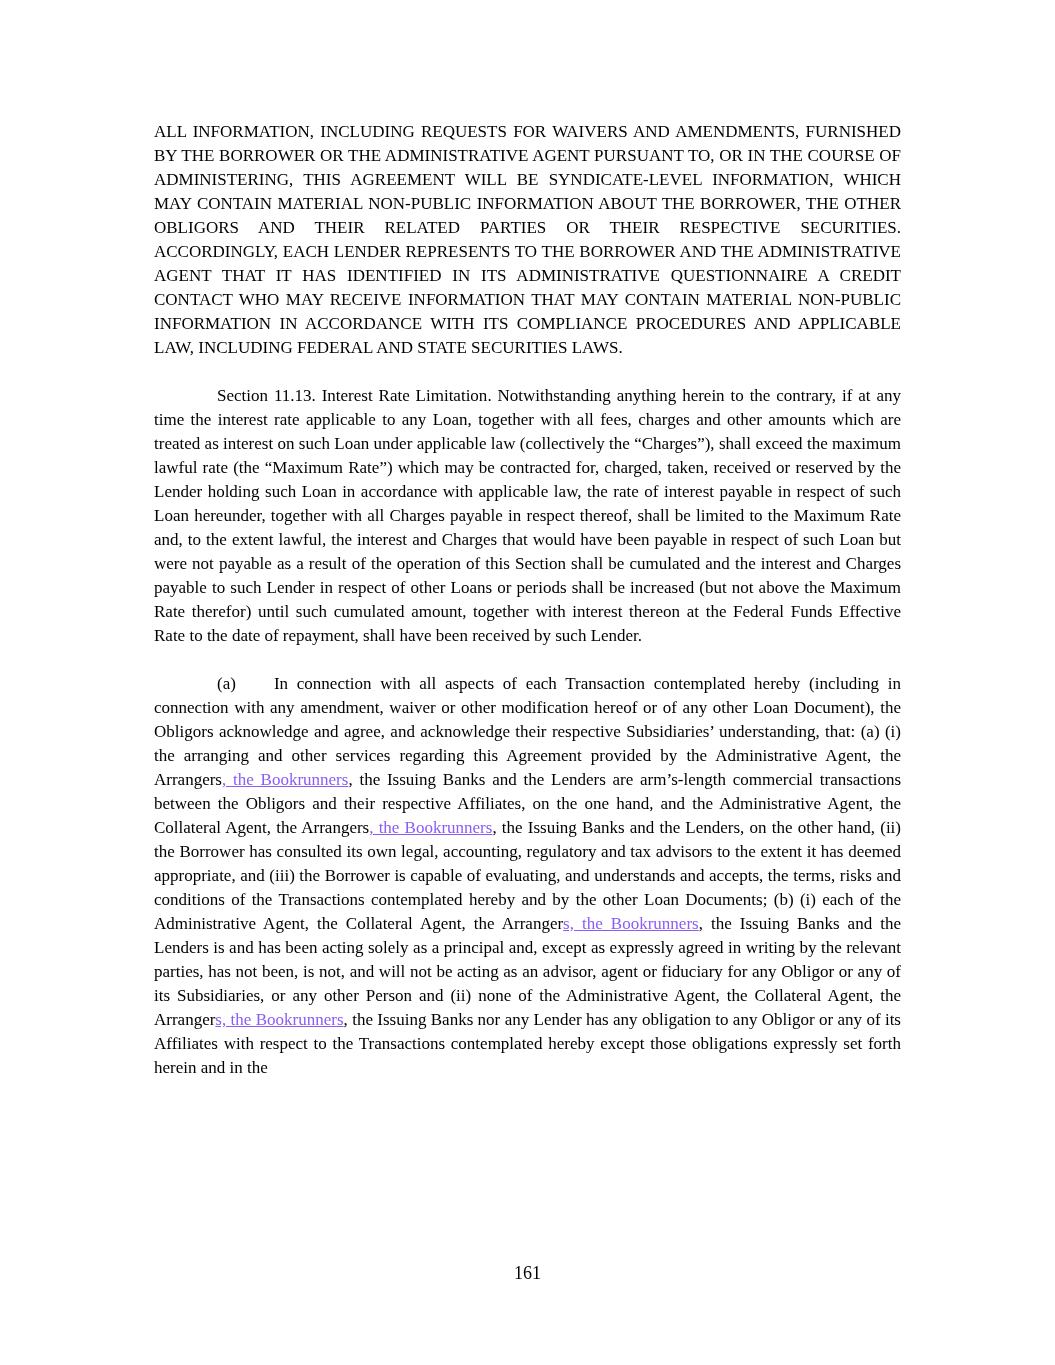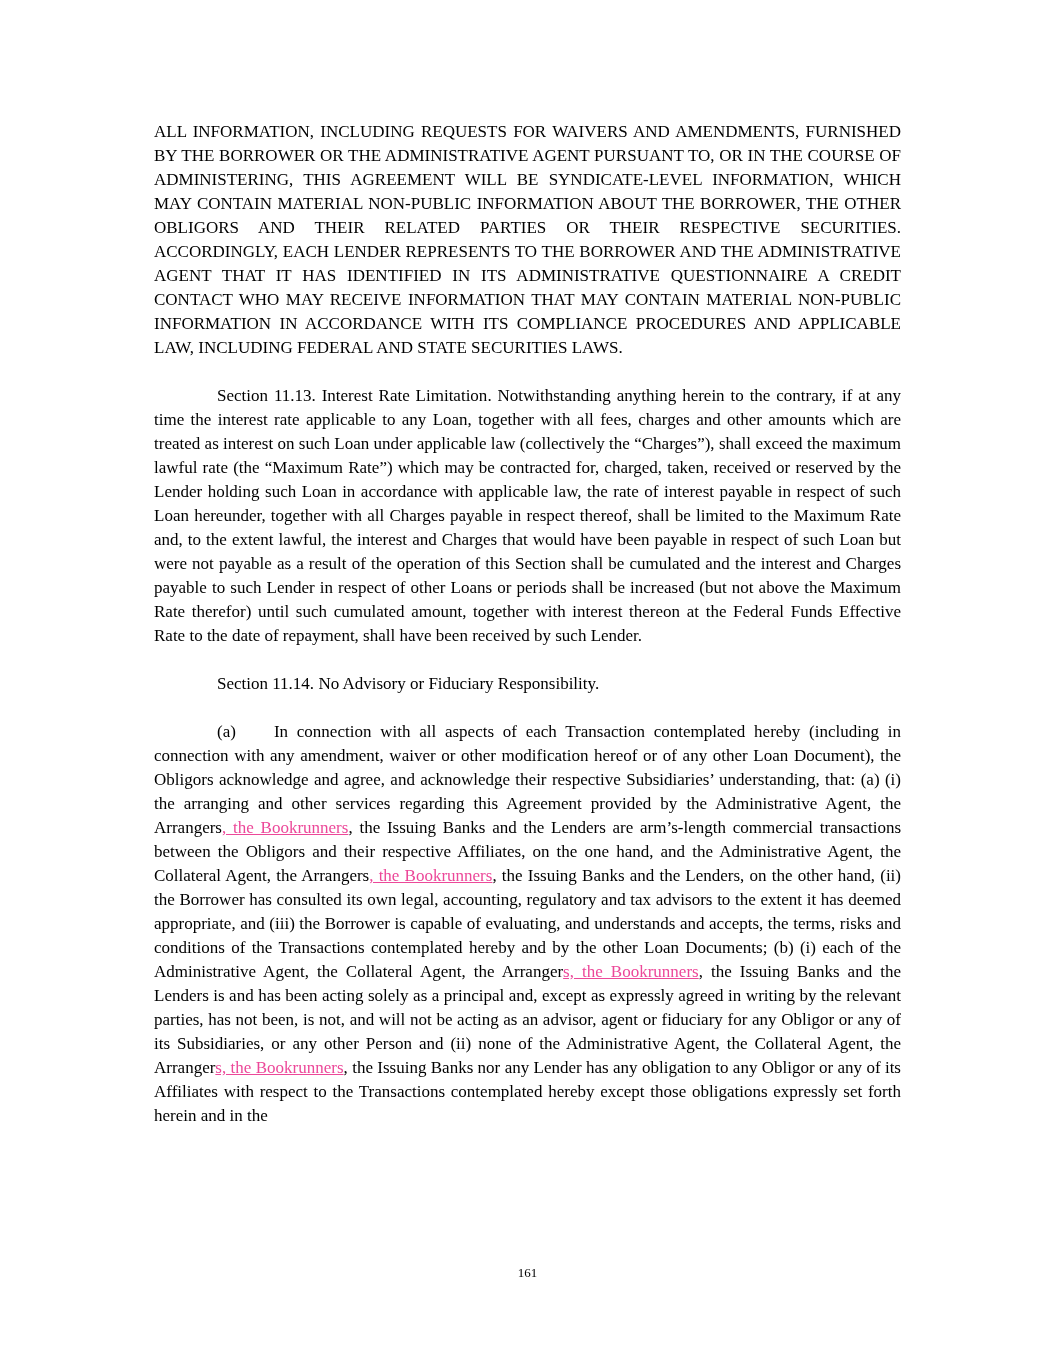--- a/index.html
+++ b/index.html
@@ -28,41 +28,40 @@
   .para.flush {
     text-indent: 0;
   }
   .para.indent {
     text-indent: 63px;
   }
   .seg-normal { }
   .seg-italic { }
   .seg-bold { font-weight: normal; }
   .seg-insert {
-    color: #ec4899;
+    color: #8b5cf6;
     text-decoration: underline;
   }
   .seg-tab {
     display: inline-block;
     width: 38px;
   }
   .page-number {
     position: absolute;
     left: 0;
     bottom: 80px;
     width: 100%;
     text-align: center;
-    font-size: 13px;
+    font-size: 18px;
     color: #000000;
   }
 </style>
 </head>
 <body>
 
 <div class="page">
   <div class="doc-body" id="doc-body">
       <p class="para flush"><span class="seg-normal">ALL INFORMATION, INCLUDING REQUESTS FOR WAIVERS AND AMENDMENTS, FURNISHED BY THE BORROWER OR THE ADMINISTRATIVE AGENT PURSUANT TO, OR IN THE COURSE OF ADMINISTERING, THIS AGREEMENT WILL BE SYNDICATE-LEVEL INFORMATION, WHICH MAY CONTAIN MATERIAL NON-PUBLIC INFORMATION ABOUT THE BORROWER, THE OTHER OBLIGORS AND THEIR RELATED PARTIES OR THEIR RESPECTIVE SECURITIES.  ACCORDINGLY, EACH LENDER REPRESENTS TO THE BORROWER AND THE ADMINISTRATIVE AGENT THAT IT HAS IDENTIFIED IN ITS ADMINISTRATIVE QUESTIONNAIRE A CREDIT CONTACT WHO MAY RECEIVE INFORMATION THAT MAY CONTAIN MATERIAL NON-PUBLIC INFORMATION IN ACCORDANCE WITH ITS COMPLIANCE PROCEDURES AND APPLICABLE LAW, INCLUDING FEDERAL AND STATE SECURITIES LAWS.</span></p>
       <p class="para indent"><span class="seg-normal">Section 11.13. </span><span class="seg-italic">Interest Rate Limitation</span><span class="seg-normal">. Notwithstanding anything herein to the contrary, if at any time the interest rate applicable to any Loan, together with all fees, charges and other amounts which are treated as interest on such Loan under applicable law (collectively the “</span><span class="seg-bold">Charges</span><span class="seg-normal">”), shall exceed the maximum lawful rate (the “</span><span class="seg-bold">Maximum Rate</span><span class="seg-normal">”) which may be contracted for, charged, taken, received or reserved by the Lender holding such Loan in accordance with applicable law, the rate of interest payable in respect of such Loan hereunder, together with all Charges payable in respect thereof, shall be limited to the Maximum Rate and, to the extent lawful, the interest and Charges that would have been payable in respect of such Loan but were not payable as a result of the operation of this Section shall be cumulated and the interest and Charges payable to such Lender in respect of other Loans or periods shall be increased (but not above the Maximum Rate therefor) until such cumulated amount, together with interest thereon at the Federal Funds Effective Rate to the date of repayment, shall have been received by such Lender.</span></p>
-      <p class="para indent"><span class="seg-normal">Section 11.14. </span><span class="seg-italic">No Advisory or Fiduciary Responsibility</span><span class="seg-normal">.</span></p>
       <p class="para indent"><span class="seg-normal">(a)</span><span class="seg-tab">&nbsp;</span><span class="seg-normal">In connection with all aspects of each Transaction contemplated hereby (including in connection with any amendment, waiver or other modification hereof or of any other Loan Document), the Obligors acknowledge and agree, and acknowledge their respective Subsidiaries’ understanding, that: (a) (i) the arranging and other services regarding this Agreement provided by the Administrative Agent, the Arrangers</span><span class="seg-insert">, the Bookrunners</span><span class="seg-normal">, the Issuing Banks and the Lenders are arm’s-length commercial transactions between the Obligors and their respective Affiliates, on the one hand, and the Administrative Agent, the Collateral Agent, the Arrangers</span><span class="seg-insert">, the Bookrunners</span><span class="seg-normal">, the Issuing Banks and the Lenders, on the other hand, (ii) the Borrower has consulted its own legal, accounting, regulatory and tax advisors to the extent it has deemed appropriate, and (iii) the Borrower is capable of evaluating, and understands and accepts, the terms, risks and conditions of the Transactions contemplated hereby and by the other Loan Documents; (b) (i) each of the Administrative Agent, the Collateral Agent, the Arranger</span><span class="seg-insert">s, the Bookrunners</span><span class="seg-normal">, the Issuing Banks and the Lenders is and has been acting solely as a principal and, except as expressly agreed in writing by the relevant parties, has not been, is not, and will not be acting as an advisor, agent or fiduciary for any Obligor or any of its Subsidiaries, or any other Person and (ii) none of the Administrative Agent, the Collateral Agent, the Arranger</span><span class="seg-insert">s, the Bookrunners</span><span class="seg-normal">, the Issuing Banks nor any Lender has any obligation to any Obligor or any of its Affiliates with respect to the Transactions contemplated hereby except those obligations expressly set forth herein and in the</span></p>
     </div>
   <div class="page-number">161</div>
 </div>
 
 </body></html>

